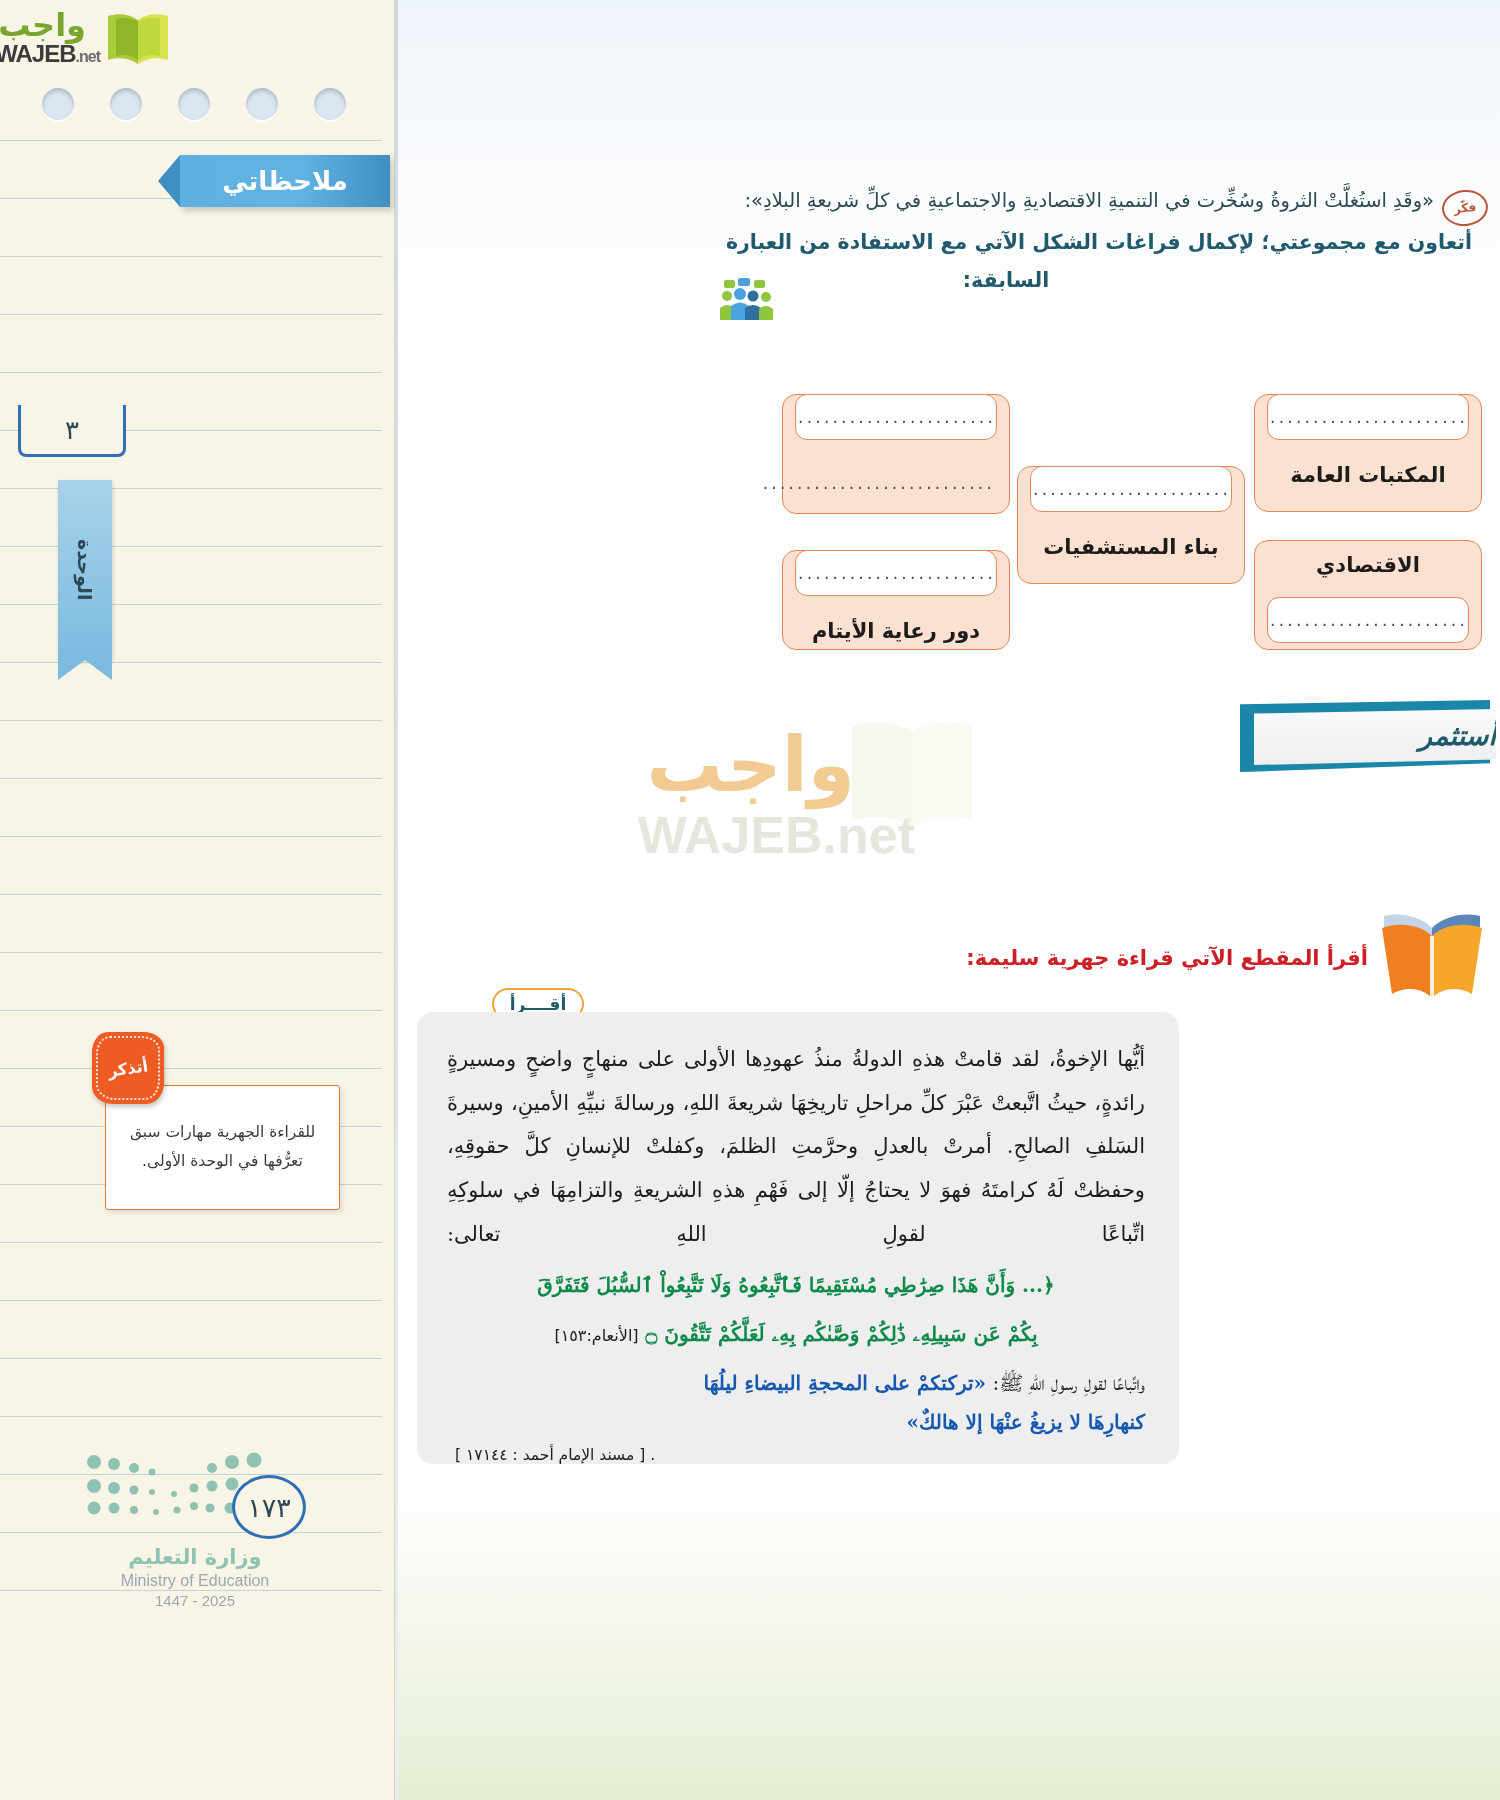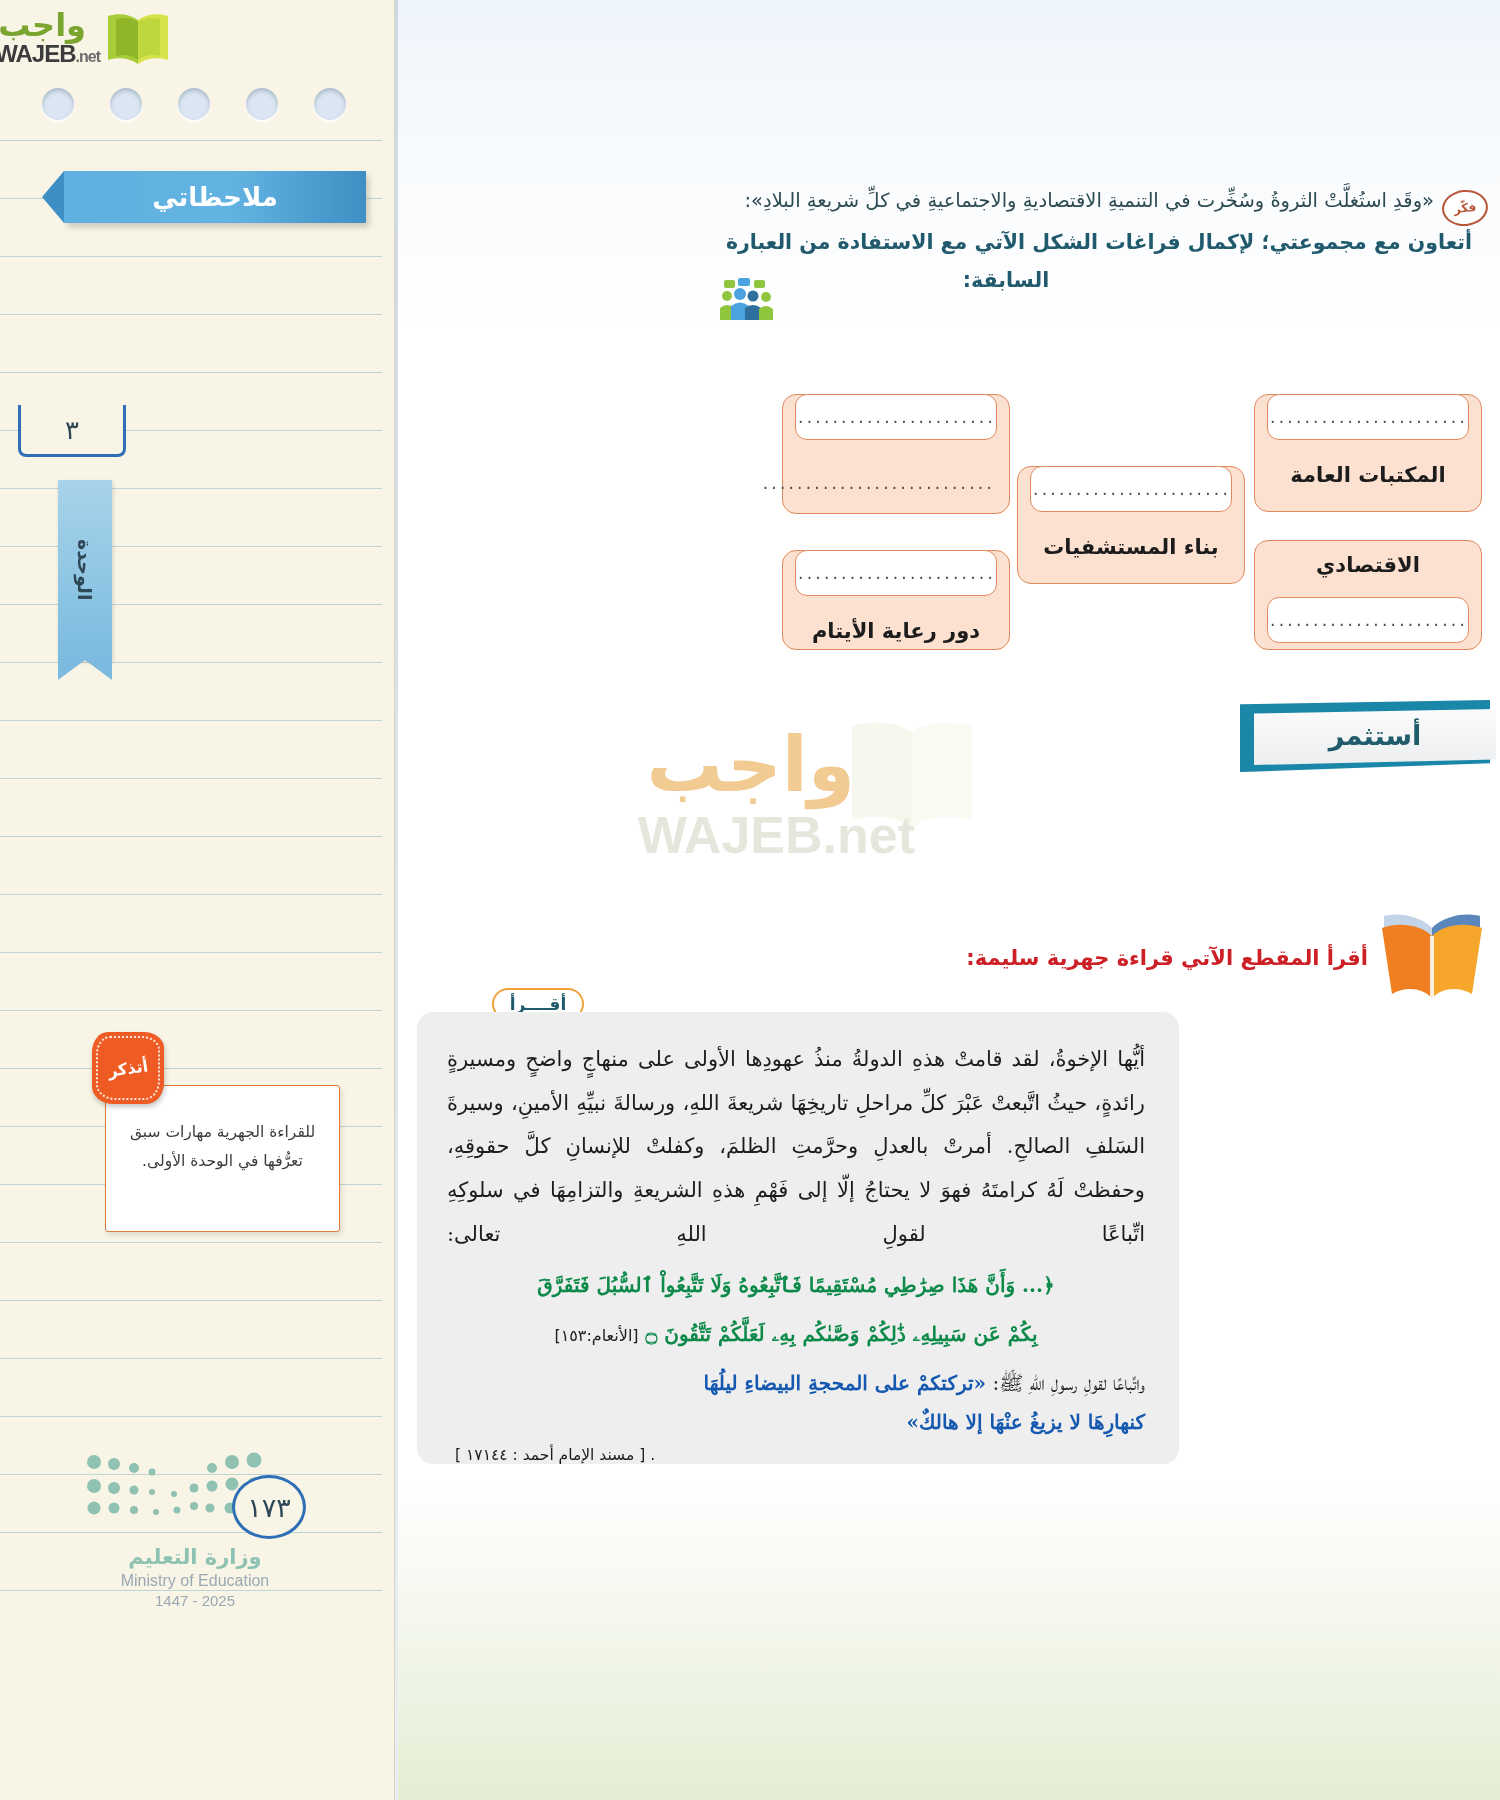--- a/index.html
+++ b/index.html
@@ -72,25 +72,25 @@
     letter-spacing: -1px;
   }
   #wajeb-en .net { color:#6b6b6b; font-size: 16px; }
   #logo-book {
     position: absolute; left: 92px; top: 6px;
     width: 76px; height: 58px;
   }
 
   
   #notes-tab {
-    position: absolute; right: 28px; top: 155px;
-    width: 302px; height: 52px;
+    position: absolute; right: 4px; top: 155px;
+    width: 210px; height: 52px;
     background: linear-gradient(90deg,#5fb0e0 0%, #63b3e2 55%, #3f8fc4 100%);
     box-shadow: 3px 4px 6px rgba(0,0,0,.18);
-    display: flex; align-items: center; justify-content: center; margin-top: 16px;
+    display: flex; align-items: center; justify-content: center;
   }
   #notes-tab span {
     color: #ffffff; font-size: 26px; font-weight: bold;
     font-family: "DejaVu Sans", sans-serif;
     letter-spacing: 1px;
   }
   #notes-tab::before {
     content: ""; position: absolute; left: -22px; top: 0;
     border-top: 26px solid transparent;
     border-bottom: 26px solid transparent;
@@ -129,21 +129,21 @@
   #side-ribbon span {
     writing-mode: vertical-rl;
     font-size: 19px; color:#2f4858; font-weight:bold;
     font-family: "DejaVu Sans", sans-serif;
     letter-spacing: 2px;
   }
 
   
   #remember-card {
     position: absolute; left: 105px; top: 1085px;
-    width: 235px; height: 147px;
+    width: 235px; height: 125px;
     background: #ffffff;
     border: 1px solid #e07a3c;
     border-radius: 3px;
     box-shadow: 2px 3px 5px rgba(0,0,0,.10);
     padding: 32px 14px 10px 14px;
   }
   #remember-card p {
     font-size: 15.5px; line-height: 1.85;
     color: #3b3b3b; text-align: center;
     font-family: "DejaVu Sans", sans-serif;
@@ -342,21 +342,21 @@
   #astathmer-back {
     position:absolute; inset:0;
     background:#1b87a8;
     clip-path: polygon(0 6%, 100% 0, 100% 88%, 0 100%);
     box-shadow: 2px 3px 6px rgba(0,0,0,.2);
   }
   #astathmer-front {
     position:absolute; left:14px; right:-6px; top:9px; bottom:7px;
     background: linear-gradient(180deg,#fbfbfb,#eceeef);
     clip-path: polygon(0 8%, 100% 0, 100% 90%, 0 100%);
-    display:flex; align-items:center; justify-content:center;
+    display:flex; align-items:center; font-style:italic;
   }
   #astathmer-front span {
     font-size: 27px; font-weight:bold; color:#1f5b6b;
     font-family:"DejaVu Sans", sans-serif; direction:rtl;
     transform: translateY(-2px);
   }
 
   
   #read-row { position:absolute; right: 14px; top: 940px; width: 1000px; height: 60px; }
   #read-icon { position:absolute; right: 0; top: -38px; width: 108px; height: 100px; }

